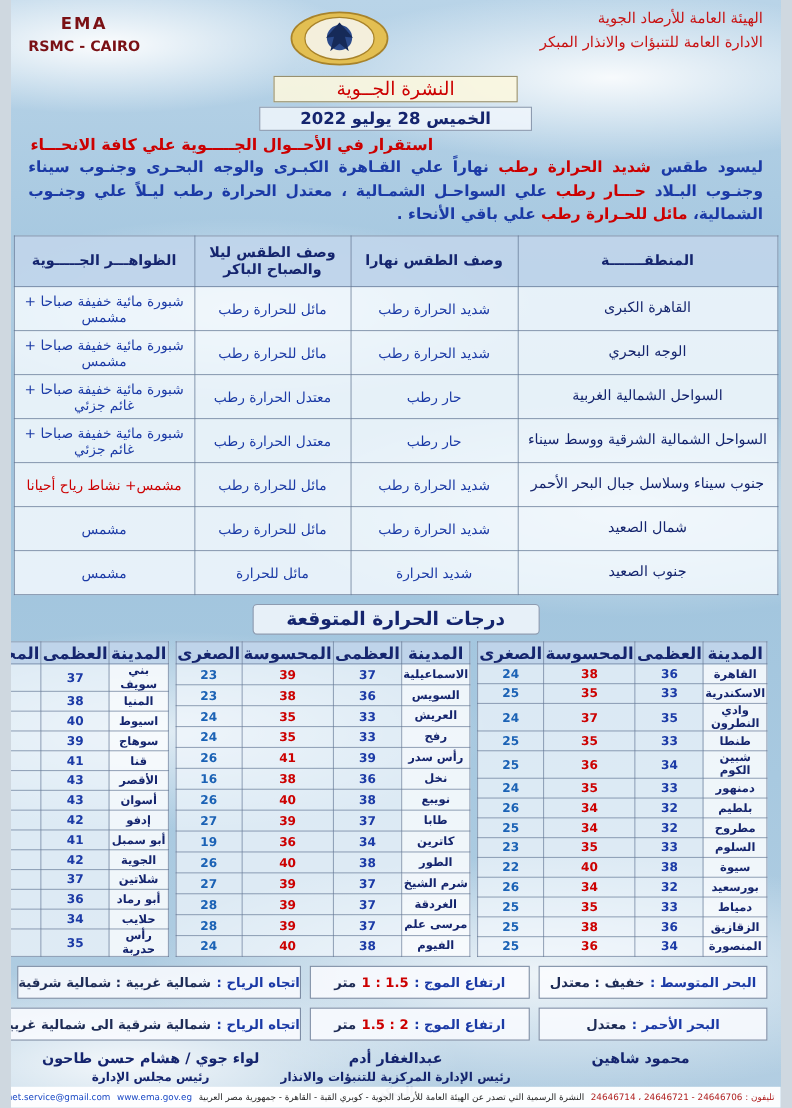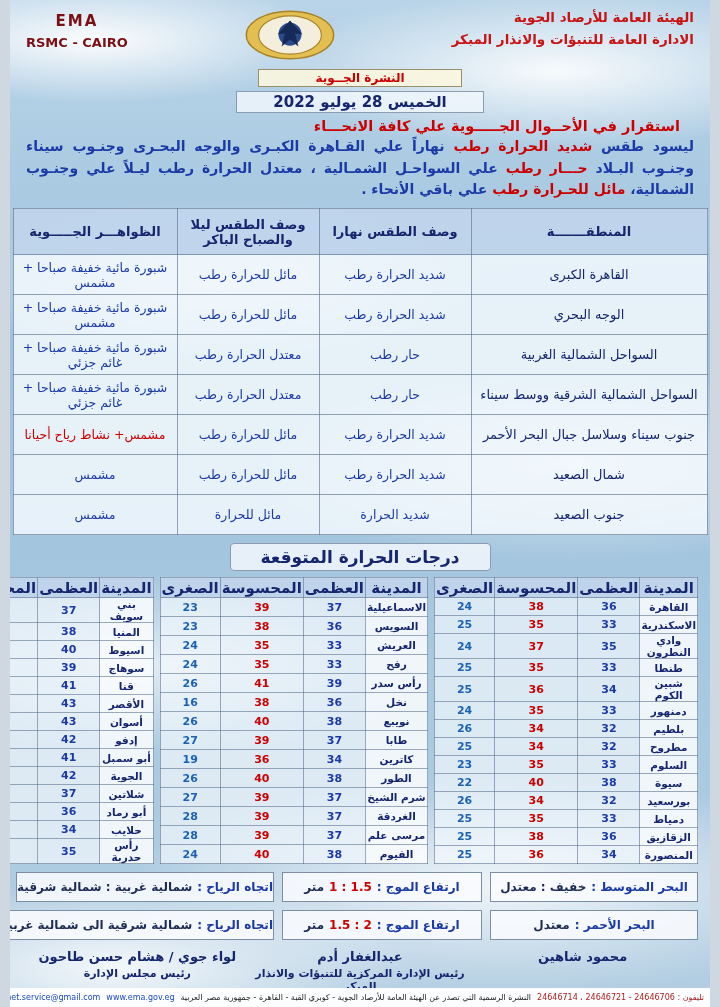--- a/index.html
+++ b/index.html
@@ -14,26 +14,26 @@
       radial-gradient(ellipse 420px 130px at 20% 66%, rgba(255,255,255,.65), rgba(255,255,255,0) 70%),
       radial-gradient(ellipse 520px 150px at 70% 88%, rgba(255,255,255,.8), rgba(255,255,255,0) 72%),
       radial-gradient(ellipse 420px 120px at 15% 96%, rgba(255,255,255,.85), rgba(255,255,255,0) 72%),
       linear-gradient(180deg,#b9d4e8 0%,#9dc2dc 35%,#a8c9e0 70%,#b3cee2 100%);
   }
   
   .hdr{direction:ltr;display:flex;justify-content:space-between;align-items:flex-start;padding:7px 16px 2px}
   .ema{text-align:center;color:#7a1014;font-weight:bold;line-height:1.5;padding-top:3px}
   .ema .l1{font-size:15px;letter-spacing:2px}
   .ema .l2{font-size:13px}
-  .org{text-align:right;color:#c81414;font-weight:bold;font-size:13.5px;line-height:1.6;direction:rtl}
+  .org{text-align:right;color:#c81414;font-weight:normal;font-size:13.5px;line-height:1.6;direction:rtl}
   .logo{margin-top:1px}
   
-  .title-box{width:max-content;margin:1px auto 0;padding:1px 56px;border:1px solid #97906f;background:rgba(252,247,222,.88);color:#cc0000;font-weight:bold;font-size:12px}
+  .title-box{width:max-content;margin:1px auto 0;padding:1px 56px;border:1px solid #97906f;background:rgba(252,247,222,.88);color:#cc0000;font-weight:normal;font-size:17px}
   .date-box{width:max-content;margin:4px auto 0;padding:1px 36px;border:1px solid #8d9bb0;background:rgba(240,246,252,.85);color:#15256e;font-weight:bold;font-size:15px}
-  .headline{color:#cc0000;font-weight:bold;font-size:14.5px;padding:5px 30px 0;text-align:right}
+  .headline{color:#cc0000;font-weight:bold;font-size:14.5px;padding:5px 18px 0;text-align:left}
   .intro{color:#1b3aa6;font-weight:bold;font-size:14px;line-height:1.55;padding:2px 16px 0;text-align:justify}
   .intro .red{color:#cc0000}
   
   table.forecast{width:694px;margin:7px auto 0;border-collapse:collapse;table-layout:fixed;background:rgba(240,247,253,.6)}
   .forecast th,.forecast td{border:1px solid rgba(95,115,145,.65);text-align:center;vertical-align:middle;padding:4px 3px}
   .forecast th{background:rgba(187,209,233,.85);color:#15256e;font-size:13px;height:46px}
   .forecast td{font-size:12.5px;font-weight:normal;color:#1b3aa6;height:40px;background:rgba(250,253,255,.55)}
   .forecast td.region{color:#15256e;font-size:13px}
   .forecast td.red{color:#cc0000}
   

